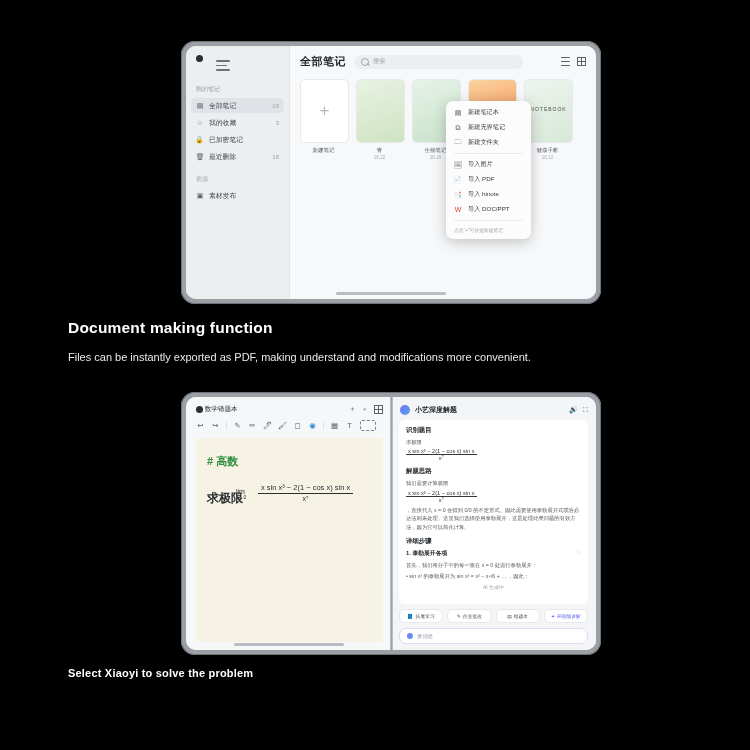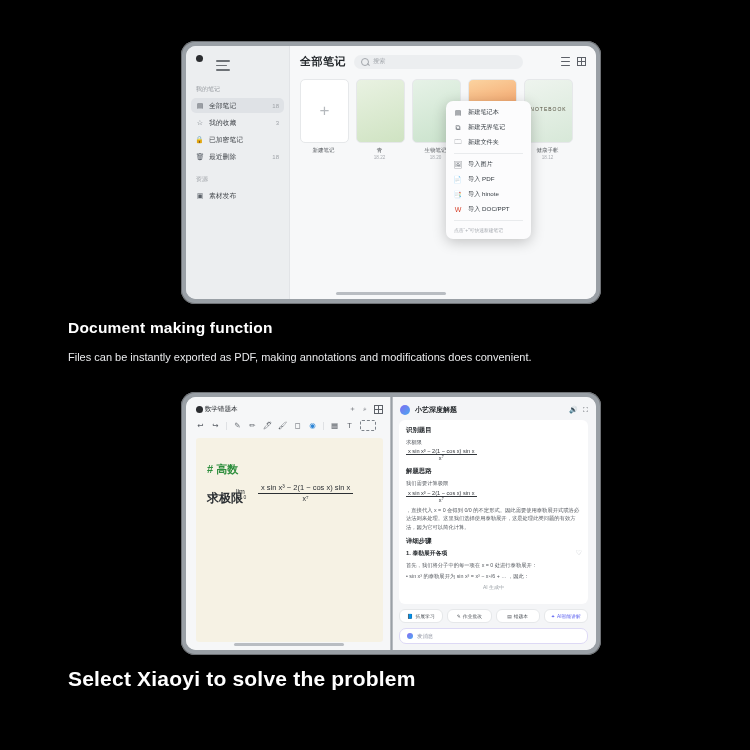--- a/index.html
+++ b/index.html
@@ -94,42 +94,42 @@
   .mi-sep{height:1px;background:#e9ebed;margin:3px 8px;}
   .mi-foot{font-size:4.8px;color:#a6aab0;padding:3px 8px 4px 8px;}
 
   
   .cap-h{
     position:absolute;color:#fff;font-weight:bold;letter-spacing:.2px;
   }
   .cap-p{position:absolute;color:#e9eaec;}
   #cap1h{left:68px;top:319px;font-size:15.5px;}
   #cap1p{left:68px;top:349px;font-size:11px;width:640px;line-height:1.5;}
-  #cap2h{left:68px;top:667px;font-size:21px;}
+  #cap2h{left:68px;top:667px;font-size:11px;}
   #cap2p{left:68px;top:692px;font-size:11px;width:660px;line-height:1.55;}
 
   
   #device2{left:181px;top:392px;width:410px;height:253px;}
   .d2-left{width:50%;background:#f6f7f8;position:relative;display:flex;flex-direction:column;}
   .d2-right{width:50%;background:#f4f5f7;position:relative;display:flex;flex-direction:column;}
 
   .d2-l-top{display:flex;align-items:center;gap:6px;padding:7px 8px 4px 10px;}
   .back{font-size:8px;color:#54585e;}
   .d2-doc-title{font-size:6.6px;color:#2e3236;flex:1;}
   .d2-l-icons{display:flex;gap:7px;color:#5d6168;font-size:7px;align-items:center;}
   .tool-row{display:flex;align-items:center;gap:6px;padding:2px 8px 5px 10px;}
   .tool{width:9px;height:9px;display:flex;align-items:center;justify-content:center;font-size:7.5px;color:#5a5f66;}
   .tool.sel{color:#2f86d6;}
   .pen-dashed{width:14px;height:9px;border:1px dashed #7d838a;border-radius:2px;}
   .sep-v{width:1px;height:8px;background:#dfe1e4;}
 
   .note-paper{
     margin:2px 8px 0 10px;flex:1;background:#f6f2e4;border-radius:3px;position:relative;overflow:hidden;
   }
-  .hand1{position:absolute;left:11px;top:16px;font-size:11px;color:#2f8f3e;font-weight:bold;margin-top:8px;}
+  .hand1{position:absolute;left:11px;top:16px;font-size:11px;color:#2f8f3e;font-weight:bold;}
   .hand2{position:absolute;left:11px;top:52px;font-size:12px;color:#2b2f33;font-weight:bold;}
   .formula{position:absolute;left:62px;top:45px;font-size:7.5px;color:#2b2f33;}
   .frac-top{border-bottom:1px solid #2b2f33;padding:0 3px 1px 3px;display:inline-block;}
   .frac-bot{display:block;text-align:center;font-size:7px;padding-top:1px;}
   .limit{position:absolute;left:40px;top:50px;font-size:7px;color:#2b2f33;}
   .limit small{display:block;font-size:5px;margin-top:-1px;}
 
   .d2-r-top{display:flex;align-items:center;gap:5px;padding:8px 8px 5px 9px;}
   .ai-badge{width:10px;height:10px;border-radius:50%;background:linear-gradient(135deg,#7f6cf2,#4aa8f0);}
   .ai-title{font-size:7px;font-weight:bold;color:#23272b;flex:1;}
@@ -290,21 +290,21 @@
           <div class="mi-sep"></div>
           <div class="mi-foot">点击“+”可快速新建笔记</div>
         </div>
       </div>
 
       <div class="bottombar"></div>
     </div>
   </div>
 
   <div class="cap-h" id="cap1h">Document making function</div>
-  <div class="cap-p" id="cap1p">Files can be instantly exported as PDF, making annotations and modifications does convenient.</div>
+  <div class="cap-p" id="cap1p">Files can be instantly exported as PDF, making understand and modifications more convenient.</div>
 
   <div class="device" id="device2">
     <div class="device-inner">
       <div class="cam"></div>
       <div class="hinge" style="left:50%;margin-left:-1.5px"></div>
 
       <div class="d2-left">
         <div class="d2-l-top">
           <span class="back">‹</span>
           <span class="d2-doc-title">数学错题本</span>

